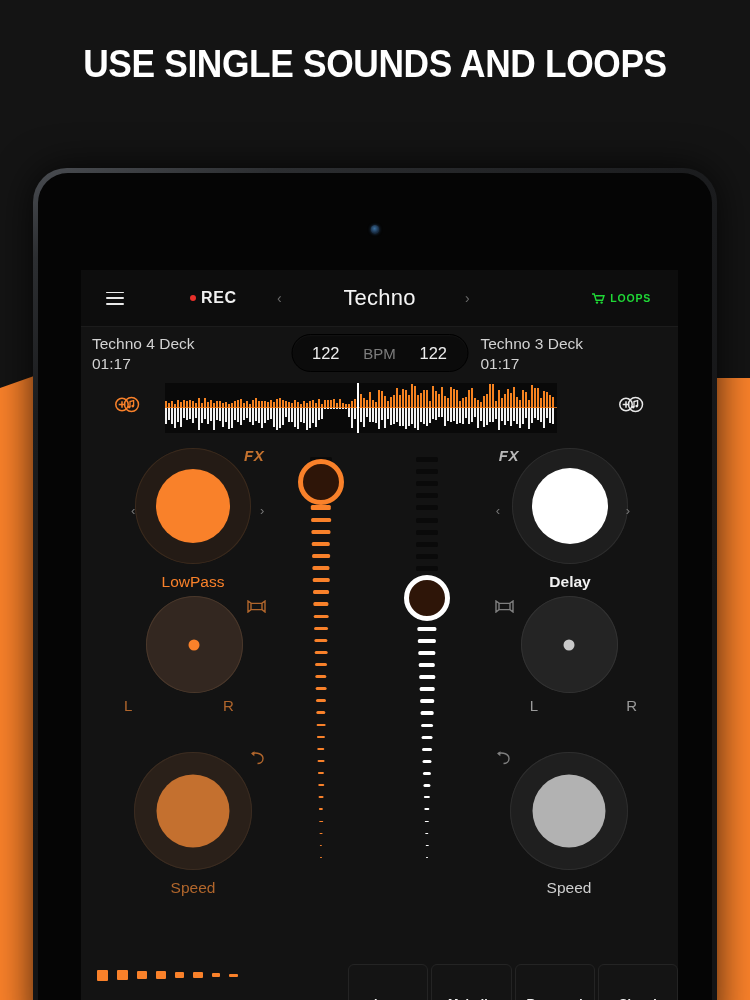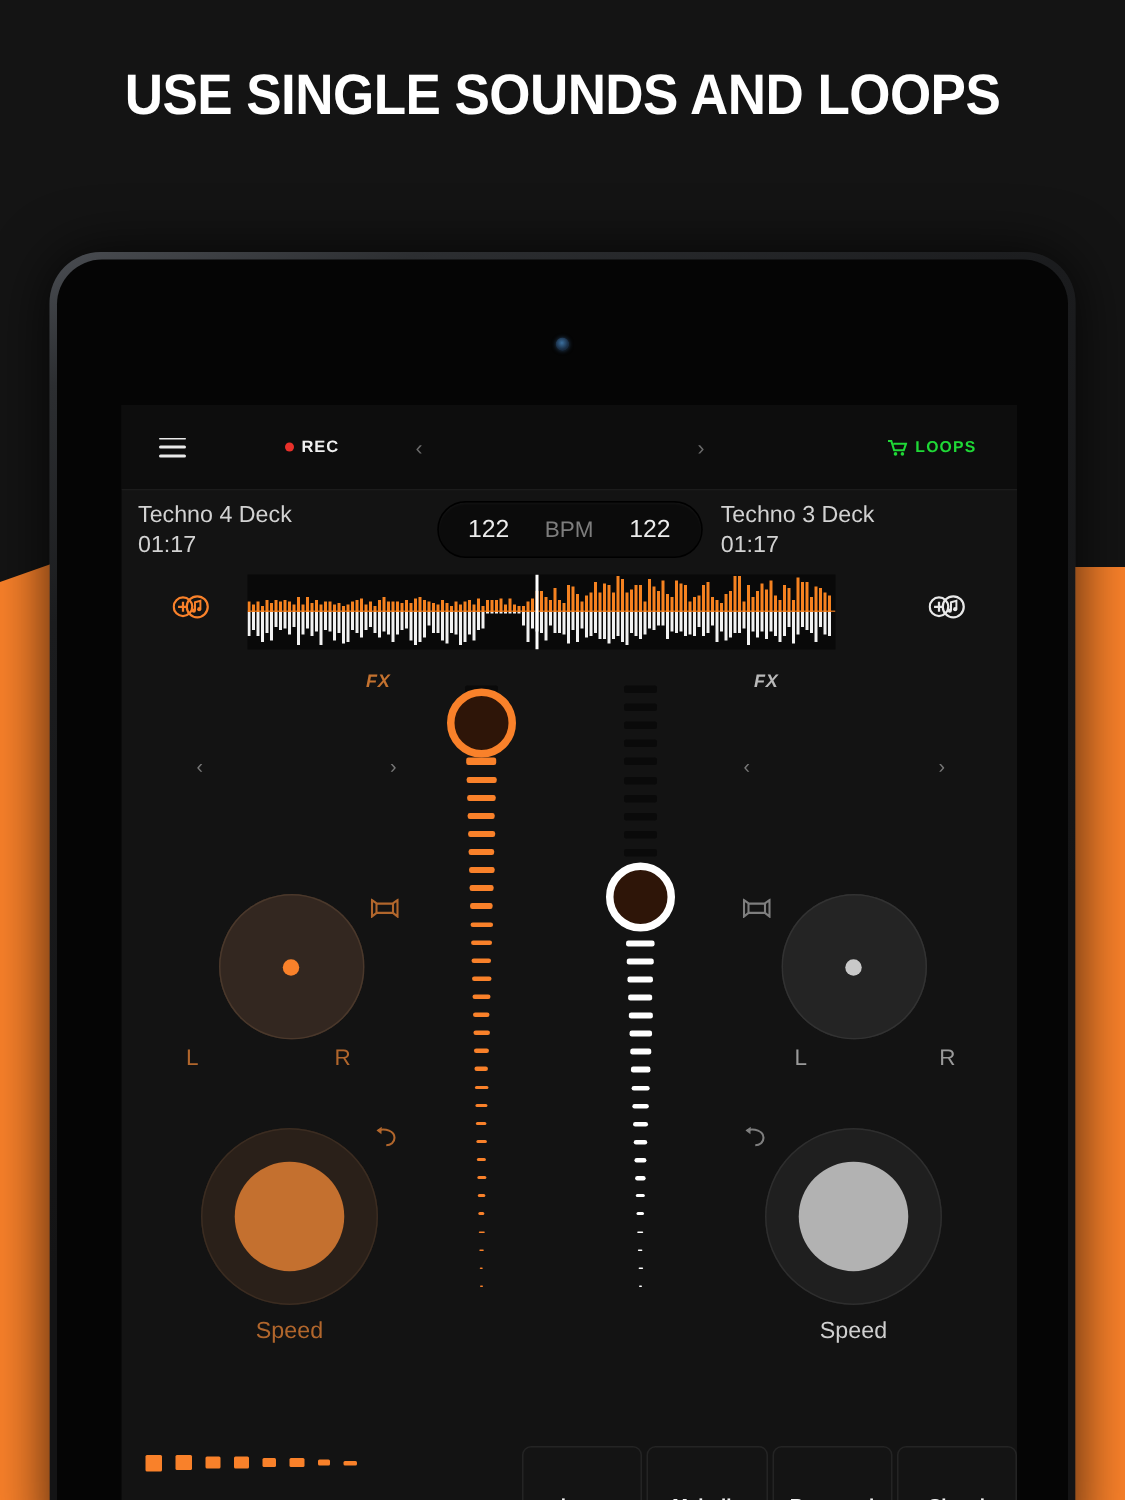--- a/index.html
+++ b/index.html
@@ -64,21 +64,21 @@
   .appbar {
     height:57px; width:100%;
     background:#0d0d0d;
     display:flex; align-items:center; position:relative;
     border-bottom:1px solid #1c1c1c;
   }
   .hamburger { position:absolute; left:25px; width:18px; height:13px;
     display:flex; flex-direction:column; justify-content:space-between; cursor:pointer;}
   .hamburger i { display:block; height:1.6px; background:#e9e9e9; border-radius:1px; }
   .rec { position:absolute; left:109px; display:flex; align-items:center; gap:5px;
-    color:#f0f0f0; font-size:11px; font-weight:bold; letter-spacing:.6px; }
+    color:#f0f0f0; font-size:16px; font-weight:bold; letter-spacing:.6px; }
   .rec .dot { width:6px; height:6px; border-radius:50%; background:#e8302a; }
   .chev { color:#6a6a6a; font-size:14px; position:absolute; }
   .chev-prev { left:196px; }
   .chev-next { left:384px; }
   .apptitle { position:absolute; left:0; width:100%; text-align:center;
     color:#f4f4f4; font-size:22px; letter-spacing:.2px; }
   .shop { position:absolute; right:27px; display:flex; align-items:center; gap:5px;
     color:#1fd836; font-size:10.5px; font-weight:bold; letter-spacing:.8px; }
 
   
@@ -119,21 +119,21 @@
 
   
   .controls { position:relative; height:420px; }
   .knobwrap { position:absolute; text-align:center; }
   .knob { border-radius:50%; position:relative; margin:0 auto; }
   .knob .inner { position:absolute; border-radius:50%; left:50%; top:50%; transform:translate(-50%,-50%); }
   .knoblabel { margin-top:9px; font-size:15.5px; }
 
   .sidechev { position:absolute; color:#777; font-size:13px; }
 
-  .fxlbl { position:absolute; font-style:italic; font-weight:bold; font-size:12px;
+  .fxlbl { position:absolute; font-style:italic; font-weight:bold; font-size:15px;
            letter-spacing:.5px; }
 
   .fader { position:absolute; width:26px; }
   .tick { position:absolute; left:50%; transform:translateX(-50%); border-radius:1.5px; }
   .handle { position:absolute; left:50%; transform:translateX(-50%);
     border-radius:50%; background:#2e1508; }
 
   .loopicon { position:absolute; width:19px; height:13px; }
   .revicon  { position:absolute; width:18px; height:15px; }
 
@@ -170,20 +170,21 @@
           <div class="hamburger">
             <i></i>
               <i></i>
               <i></i>
           </div>
           <div class="rec">
             <span class="dot"></span>
             <span>REC</span>
           </div>
           <div class="chev chev-prev">‹</div>
+          <div class="apptitle">Techno</div>
           <div class="chev chev-next">›</div>
           <div class="shop">
             <svg width="13" height="11" viewBox="0 0 13 11">
               <path d="M0 1h2.2l1.9 6.2h6.4l1.5-4.4H3.6" fill="none" stroke="#1fd836" stroke-width="1.4"></path>
               <circle cx="5" cy="9.6" r="1.2" fill="#1fd836"></circle>
               <circle cx="9.6" cy="9.6" r="1.2" fill="#1fd836"></circle>
             </svg>
             <span>LOOPS</span>
           </div>
         </div>
@@ -493,23 +494,37 @@
               <circle cx="17.8" cy="11.1" r="1.4" fill="#e8e8e8"></circle>
             </svg>
           </div>
         </div>
 
         <div class="controls">
 
           <div class="fxlbl" style="left:163px;top:10px;color:#c4722f;">FX</div>
           <div class="fxlbl" style="right:159px;top:10px;color:#b9b9b9;">FX</div>
 
+          <div class="knobwrap" style="left:49px;top:11px;width:126px;">
+            <div class="knob" style="width:116px;height:116px;background:#241b15;
+                 box-shadow:inset 0 0 0 1px #3a2a1d;">
+              <div class="inner" style="width:74px;height:74px;background:#f9812a;"></div>
+            </div>
+            <div class="knoblabel" style="color:#f9812a;">LowPass</div>
+          </div>
           <div class="sidechev" style="left:50px;top:66px;">‹</div>
           <div class="sidechev" style="left:179px;top:66px;">›</div>
 
+          <div class="knobwrap" style="right:45px;top:11px;width:126px;">
+            <div class="knob" style="width:116px;height:116px;background:#1e1e1e;
+                 box-shadow:inset 0 0 0 1px #2d2d2d;">
+              <div class="inner" style="width:76px;height:76px;background:#ffffff;"></div>
+            </div>
+            <div class="knoblabel" style="color:#f2f2f2;font-weight:bold;">Delay</div>
+          </div>
           <div class="sidechev" style="right:178px;top:66px;">‹</div>
           <div class="sidechev" style="right:48px;top:66px;">›</div>
 
           <div class="knobwrap" style="left:63px;top:159px;width:100px;">
             <div class="knob" style="width:97px;height:97px;background:#332720;
                  box-shadow:inset 0 0 0 1px #4a382b;">
               <div class="inner" style="width:11px;height:11px;background:#f9812a;"></div>
             </div>
           </div>
           <div class="sidechev" style="left:43px;top:260px;color:#b1662c;font-size:15px;">L</div>

